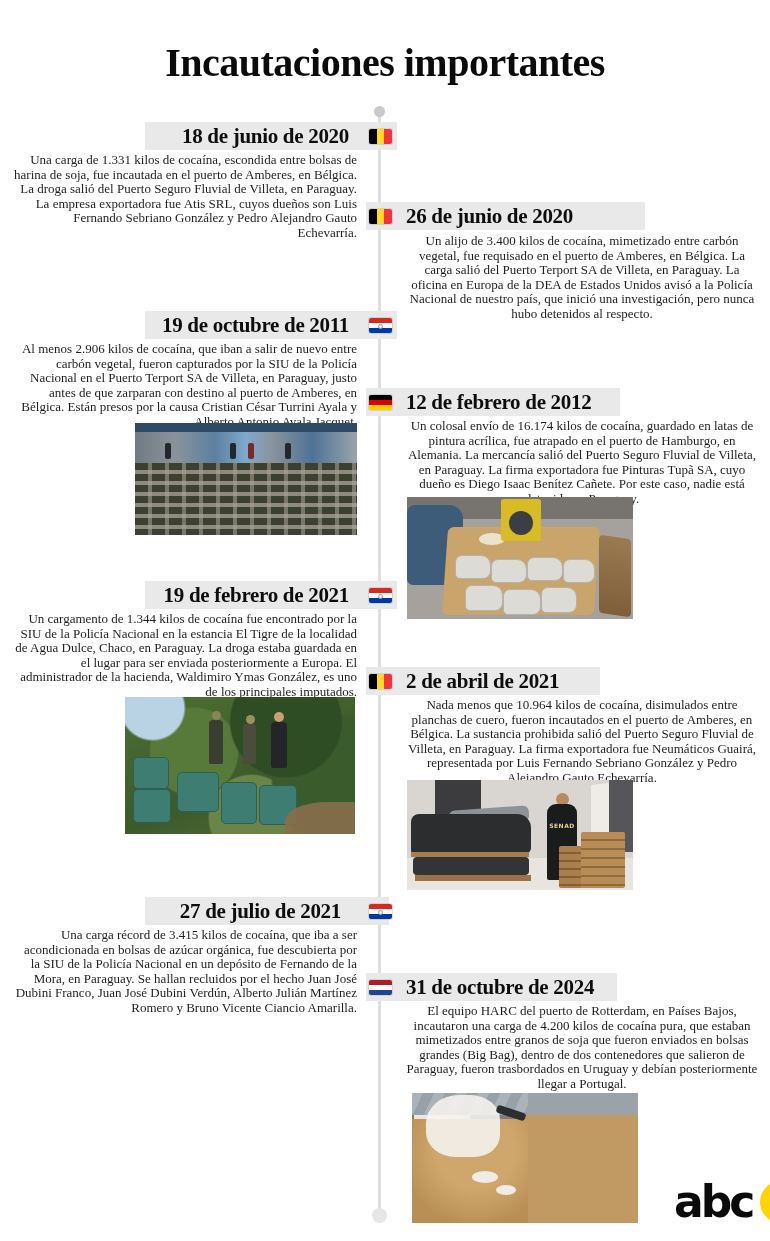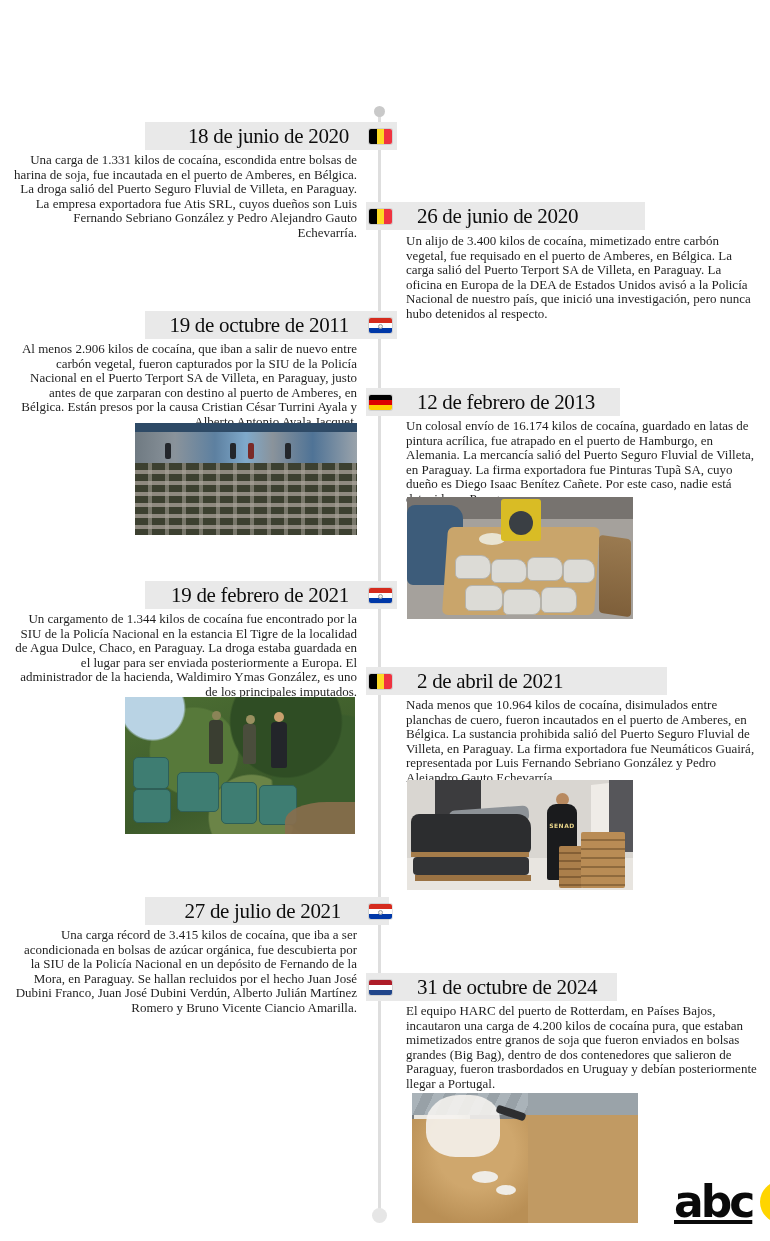--- a/index.html
+++ b/index.html
@@ -8,39 +8,39 @@
   
   .title{position:absolute;top:14px;left:0;width:770px;text-align:center;
          font-weight:700;font-size:40px;line-height:44px;color:#0b0b0b;letter-spacing:-0.5px;}
   
   .tline{position:absolute;left:378px;top:112px;width:3px;height:1103px;background:#dedede;}
   .tdot-top{position:absolute;left:374px;top:106px;width:11px;height:11px;border-radius:50%;background:#c9c9c9;}
   .tdot-bottom{position:absolute;left:372px;top:1208px;width:15px;height:15px;border-radius:50%;background:#e6e6e6;}
   
   .bar{position:absolute;height:28px;background:#e9e9e9;display:flex;align-items:center;box-sizing:border-box;}
   .left-bar{justify-content:flex-end;padding-right:48px;}
-  .right-bar{justify-content:flex-start;padding-left:51px;}
-  .date{font-weight:400;font-size:21px;line-height:28px;letter-spacing:-0.3px;color:#0d0d0d;white-space:nowrap;}
+  .right-bar{justify-content:flex-start;padding-left:40px;}
+  .date{font-weight:700;font-size:21px;line-height:28px;letter-spacing:-0.3px;color:#0d0d0d;white-space:nowrap;}
   
   .flag{position:absolute;width:23px;height:15px;display:flex;border-radius:2px;overflow:hidden;
         box-shadow:0 0 0 1px rgba(0,0,0,0.10);}
   .flag i{flex:1;display:block;}
   .be{flex-direction:row}
   .be i:nth-child(1){background:#000}.be i:nth-child(2){background:#fdda24}.be i:nth-child(3){background:#ef3340}
   .py{flex-direction:column}
   .py i:nth-child(1){background:#d52b1e}.py i:nth-child(2){background:#fff;position:relative}.py i:nth-child(3){background:#0038a8}
   .py i:nth-child(2)::after{content:"";position:absolute;left:9px;top:0.5px;width:3px;height:3px;border-radius:50%;
         border:1px solid #9aa0a6;background:#f2efe8;}
   .de{flex-direction:column}
   .de i:nth-child(1){background:#000}.de i:nth-child(2){background:#dd0000}.de i:nth-child(3){background:#ffce00}
   .nl{flex-direction:column}
   .nl i:nth-child(1){background:#ae1c28}.nl i:nth-child(2){background:#fff}.nl i:nth-child(3){background:#21468b}
   
   .body{position:absolute;margin:0;font-size:13px;line-height:14.6px;color:#1f1f1f;}
-  .ra{text-align:right}.la{text-align:left}
+  .ra{text-align:right}.la{text-align:center}
   
   .photo{position:absolute;overflow:hidden;}
   .photo *{position:absolute;display:block;}
   
   .ph1{left:135px;top:423px;width:222px;height:112px;background:#a09b91;}
   .ph1-girder{left:0;top:0;width:222px;height:9px;background:#2e4a66;}
   .ph1-wall{left:0;top:9px;width:222px;height:31px;
       background:linear-gradient(90deg,#6f7a82,#8a939b 18%,#5d80a0 36%,#7fa9cb 50%,#8a939b 62%,#4f7396 80%,#9aa3ab);}
   .ph1-fig{width:6px;height:16px;border-radius:2px;background:#23262b;top:20px;}
   .ph1-figred{width:6px;height:16px;border-radius:2px;background:#7a2a28;top:20px;left:113px;}
@@ -100,29 +100,29 @@
   .ph5-r{left:110px;top:0;width:116px;height:130px;background:linear-gradient(180deg,#9aa3a9 0 22px,#c19a63 22px);}
   .ph5-tile{left:0;top:0;width:116px;height:22px;background:repeating-linear-gradient(115deg,#aab3b9 0 10px,#98a1a7 10px 20px);}
   .ph5-grain{left:0;top:26px;width:116px;height:104px;background:radial-gradient(circle at 55% 30%,#cfa76d 0 40%,#b98f55 78%);}
   .ph5-plastic{left:14px;top:2px;width:74px;height:62px;background:rgba(246,244,240,.88);border-radius:45% 40% 35% 40%;}
   .ph5-knot1{left:60px;top:78px;width:26px;height:12px;background:#efece6;border-radius:50%;}
   .ph5-knot2{left:84px;top:92px;width:20px;height:10px;background:#efece6;border-radius:50%;}
   .ph5-noz{left:84px;top:16px;width:30px;height:8px;background:#2d2e30;border-radius:3px;transform:rotate(18deg);}
   
   .abc{position:absolute;left:674px;top:1180px;display:flex;align-items:center;}
   .abc-text{font-family:"DejaVu Sans",sans-serif;font-weight:900;font-size:44px;line-height:44px;
-      letter-spacing:-3px;color:#0a0a0a;text-decoration:underline;}
+      letter-spacing:-3px;color:#0a0a0a;}
   .abc-dot{width:42px;height:42px;border-radius:50%;background:#ffd500;margin-left:8px;}
 </style>
 </head>
 <body>
 
 <div class="page">
 
-  <h1 class="title"><br></h1>
+  <h1 class="title"><span>Incautaciones importantes</span><br></h1>
 
   <div class="tline"></div>
   <div class="tdot-top"></div>
   <div class="tdot-bottom"></div>
 
   <section>
     <div class="bar left-bar" style="left:145px;top:122px;width:252px">
       <span class="date">18 de junio de 2020</span>
     </div>
     <div class="flag be" style="left:369px;top:129px">
@@ -161,21 +161,21 @@
       <span class="ph1-fig" style="left:30px"></span>
       <span class="ph1-fig" style="left:95px"></span>
       <span class="ph1-figred"></span>
       <span class="ph1-fig" style="left:150px"></span>
       <span class="ph1-floor"></span>
     </div>
   </section>
 
   <section>
     <div class="bar right-bar" style="left:366px;top:388px;width:254px">
-      <span class="date">12 de febrero de 2013</span>
+      <span class="date">12 de febrero de 2012</span>
     </div>
     <div class="flag de" style="left:369px;top:395px">
         <i></i>
         <i></i>
         <i></i>
       </div>
     <p class="body la" style="left:406px;top:419px;width:352px">Un colosal envío de 16.174 kilos de cocaína, guardado en latas de pintura acrílica, fue atrapado en el puerto de Hamburgo, en Alemania. La mercancía salió del Puerto Seguro Fluvial de Villeta, en Paraguay. La firma exportadora fue Pinturas Tupã SA, cuyo dueño es Diego Isaac Benítez Cañete. Por este caso, nadie está detenido en Paraguay.</p>
     <div class="photo ph2">
       <span class="ph2-bag"></span>
       <span class="ph2-table"></span>
@@ -212,21 +212,21 @@
       <span class="bd" style="left:8px;top:60px;width:34px;height:30px"></span>
       <span class="bd" style="left:8px;top:92px;width:36px;height:32px"></span>
       <span class="bd" style="left:52px;top:75px;width:40px;height:38px"></span>
       <span class="bd" style="left:96px;top:85px;width:34px;height:40px"></span>
       <span class="bd" style="left:134px;top:88px;width:36px;height:38px"></span>
       <span class="ph3-path"></span>
     </div>
   </section>
 
   <section>
-    <div class="bar right-bar" style="left:366px;top:667px;width:301px">
+    <div class="bar right-bar" style="left:366px;top:667px;width:234px">
       <span class="date">2 de abril de 2021</span>
     </div>
     <div class="flag be" style="left:369px;top:674px">
         <i></i>
         <i></i>
         <i></i>
       </div>
     <p class="body la" style="left:406px;top:698px;width:352px">Nada menos que 10.964 kilos de cocaína, disimulados entre planchas de cuero, fueron incautados en el puerto de Amberes, en Bélgica. La sustancia prohibida salió del Puerto Seguro Fluvial de Villeta, en Paraguay. La firma exportadora fue Neumáticos Guairá, representada por Luis Fernando Sebriano González y Pedro Alejandro Gauto Echevarría.</p>
     <div class="photo ph4">
       <span class="ph4-door"></span>

